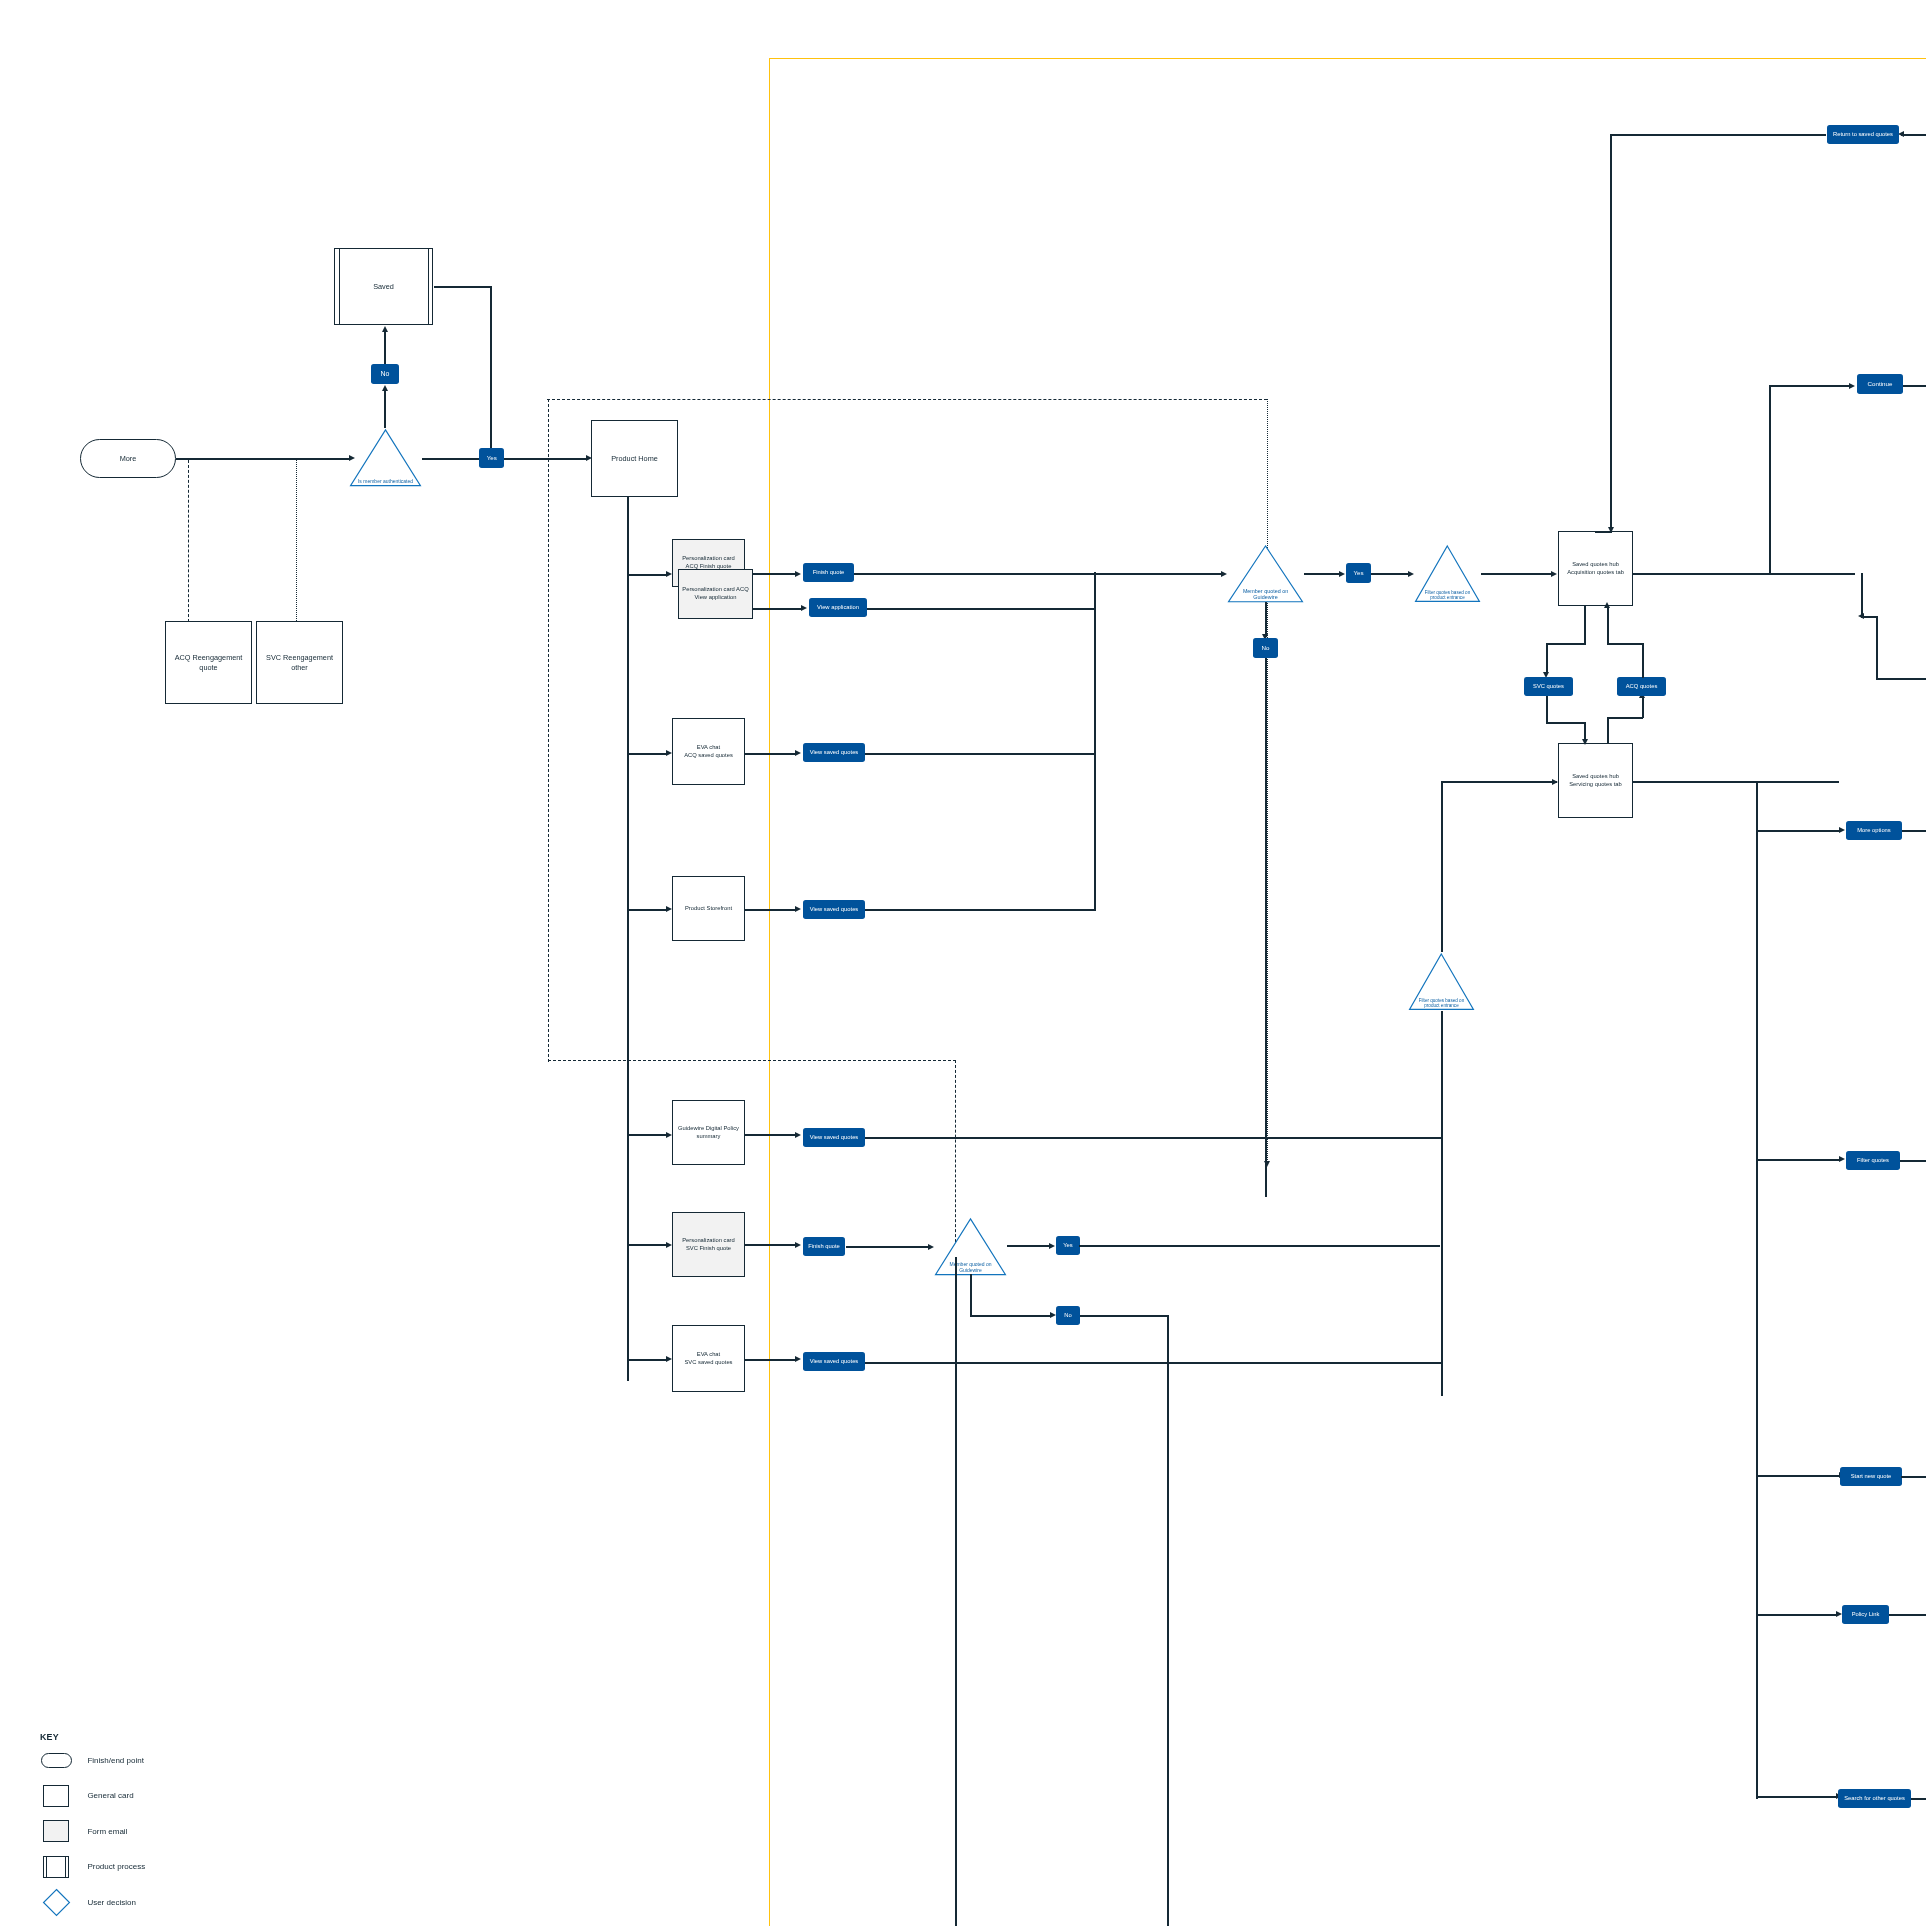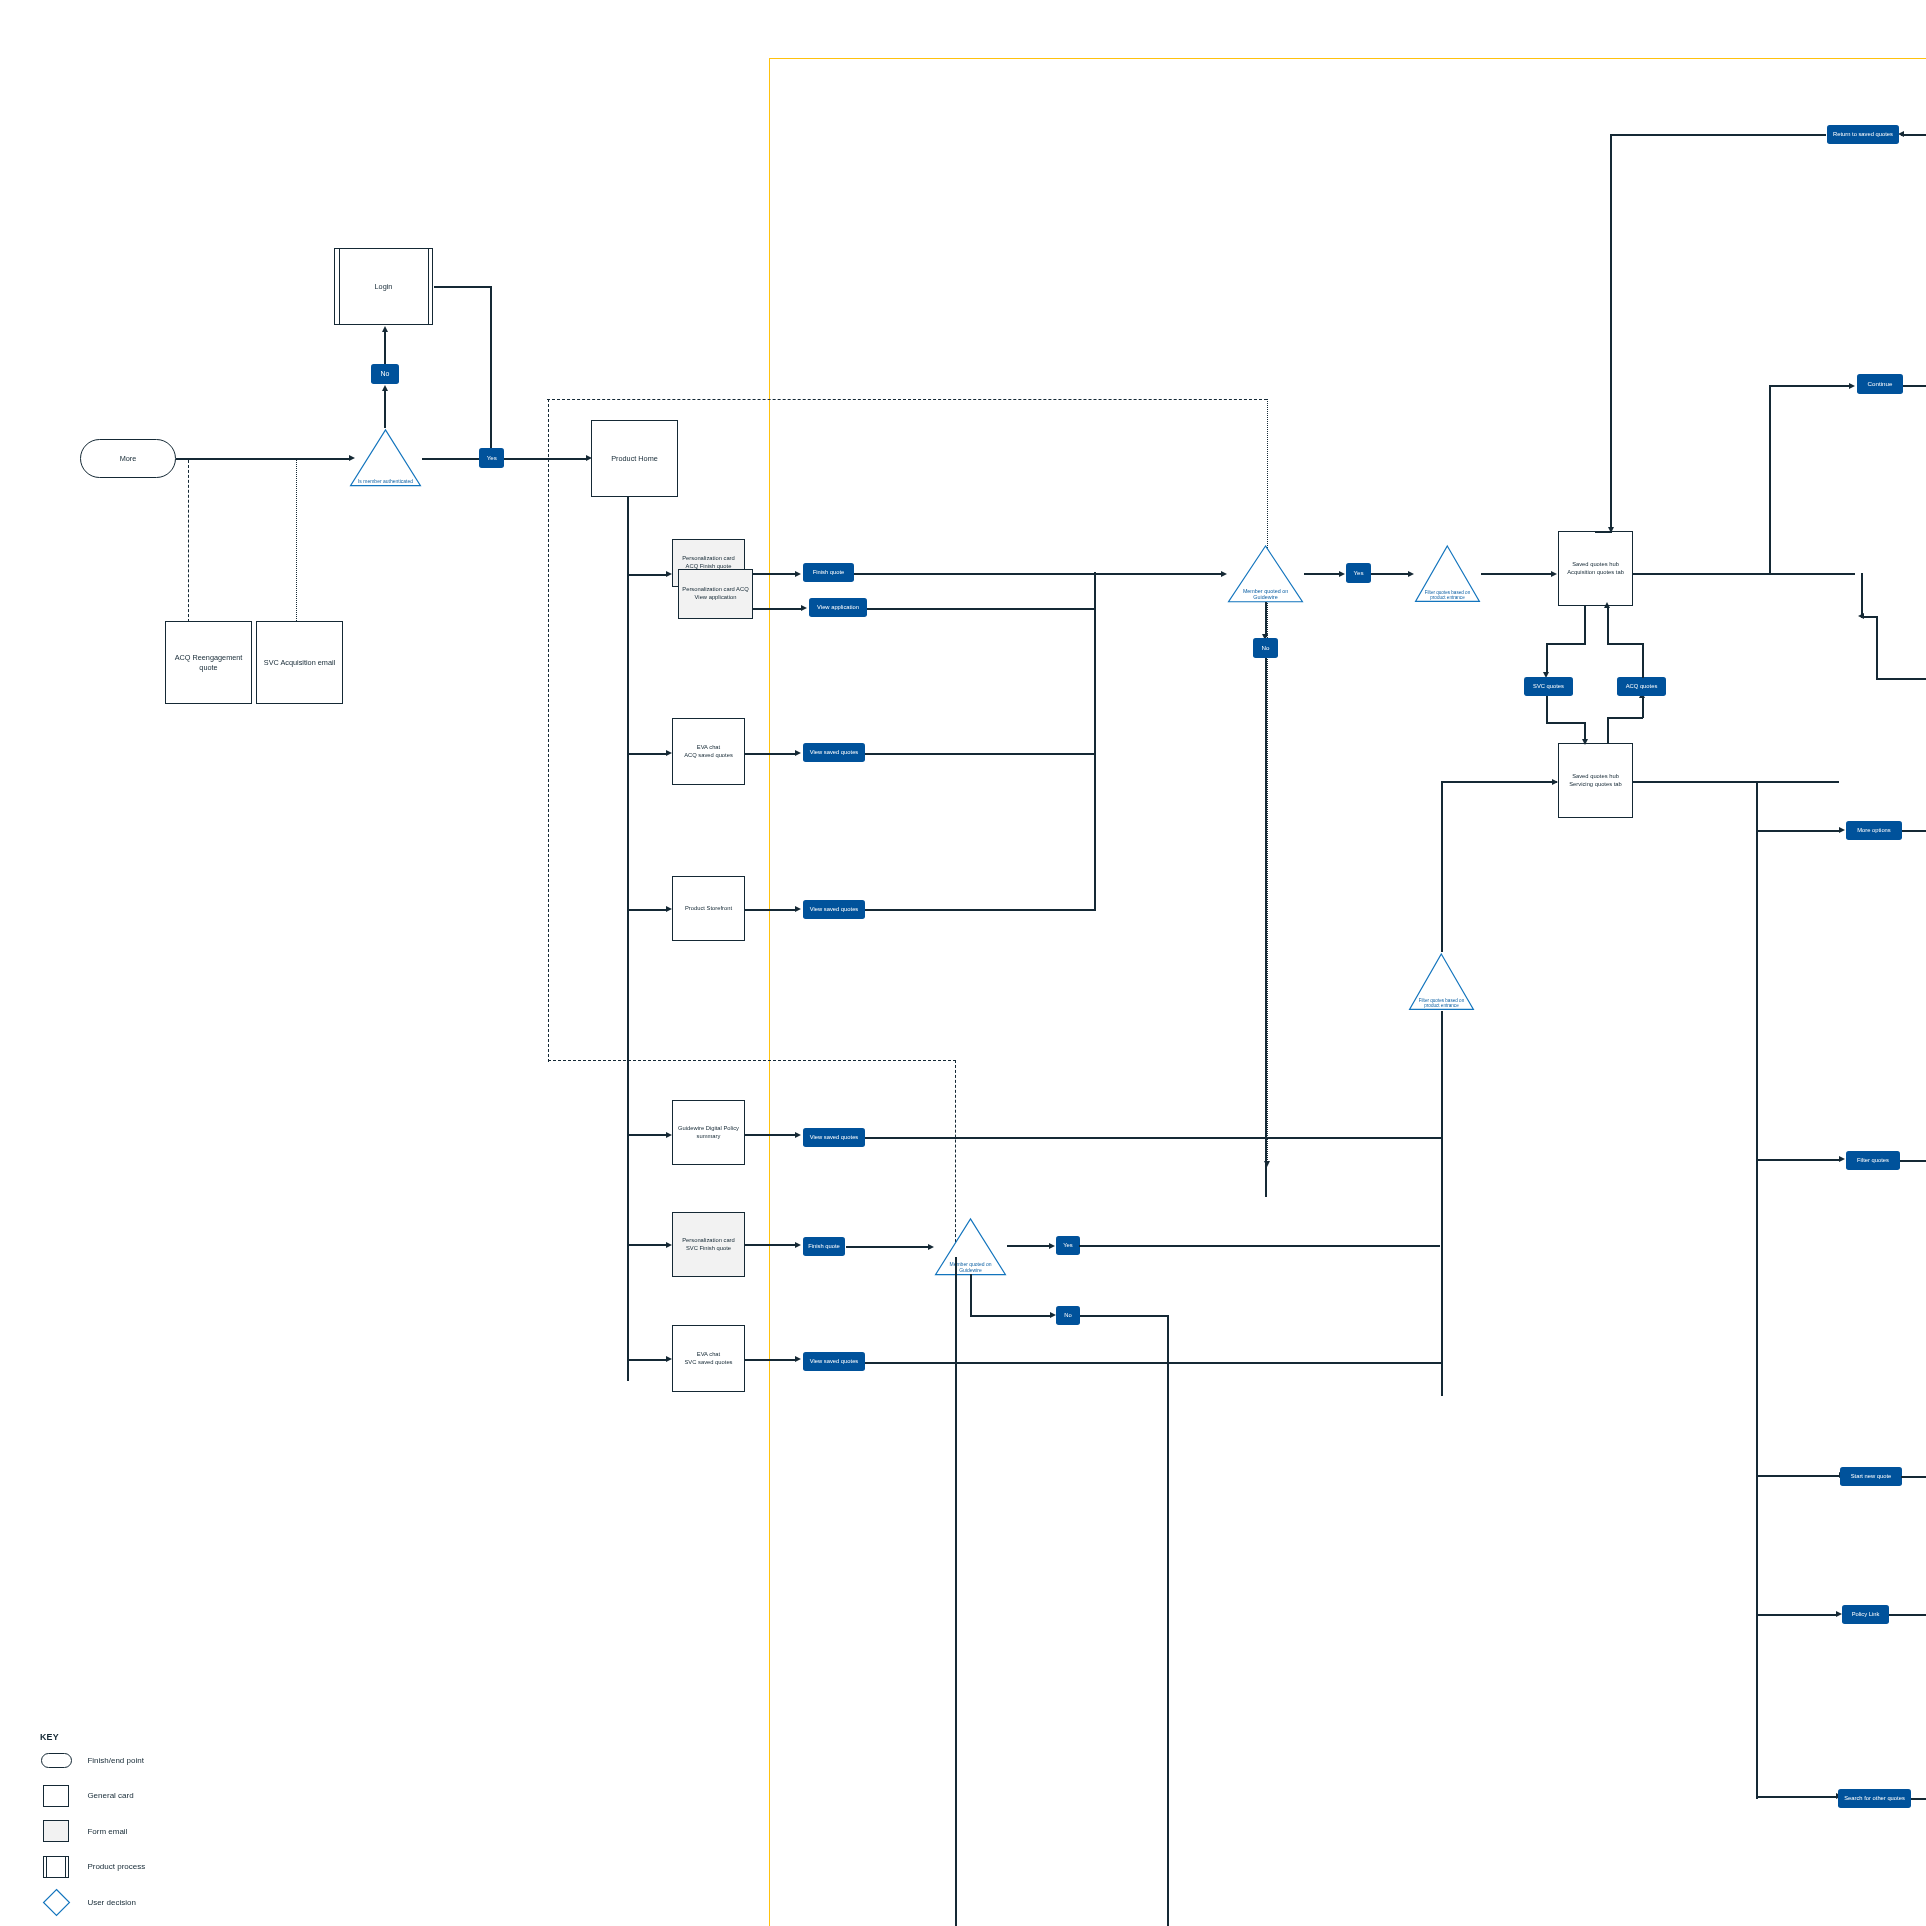--- a/index.html
+++ b/index.html
@@ -112,36 +112,36 @@
 
   <div class="node terminator" style="left:80px;top:439px;width:96px;height:39px;">More</div>
 
   <div class="ln lh" style="left:176px;top:458px;width:173px;"></div>
   <div class="arr arr-r" style="left:349px;top:455px;"></div>
 
   <div class="dash-v" style="left:188px;top:460px;height:162px;"></div>
   <div class="dot-v" style="left:296px;top:458px;height:165px;"></div>
 
   <div class="node page" style="left:165px;top:621px;width:87px;height:83px;padding:0 4.6px;">ACQ Reengagement quote</div>
-  <div class="node page" style="left:256px;top:621px;width:87px;height:83px;padding:0 4.6px;">SVC Acquisition email</div>
+  <div class="node page" style="left:256px;top:621px;width:87px;height:83px;padding:0 4.6px;">SVC Reengagement other</div>
 
   <div class="tri" style="left:349px;top:428px;width:73px;height:60px;">
     <svg class="tshape" viewBox="0 0 190 155" preserveAspectRatio="none">
         <polygon points="95,5 186,150 4,150" fill="#fff" stroke="#1274bd" stroke-width="3"></polygon>
       </svg>
     <div class="tlabel" style="font-size:5px;padding:0 4.6px;">Is member authenticated</div>
   </div>
 
   <div class="ln lv" style="left:384px;top:389px;height:39px;"></div>
   <div class="arr arr-u" style="left:382px;top:385px;"></div>
   <div class="cta" style="left:371px;top:364px;width:28px;height:20px;">No</div>
   <div class="ln lv" style="left:384px;top:329px;height:35px;"></div>
   <div class="arr arr-u" style="left:382px;top:326px;"></div>
 
-  <div class="node ext" style="left:334px;top:248px;width:99px;height:77px;padding:0 10px;">Login</div>
+  <div class="node ext" style="left:334px;top:248px;width:99px;height:77px;padding:0 10px;">Saved</div>
 
   <div class="ln lh" style="left:434px;top:286px;width:58px;"></div>
   <div class="ln lv" style="left:490px;top:286px;height:173px;"></div>
   <div class="ln lh" style="left:490px;top:458px;width:11.6px;"></div>
 
   <div class="ln lh" style="left:422px;top:458px;width:58px;"></div>
   <div class="cta" style="left:479px;top:448px;width:25.4px;height:20px;font-size:6.2px;">Yes</div>
   <div class="ln lh" style="left:504px;top:458px;width:83px;"></div>
   <div class="arr arr-r" style="left:586px;top:455px;"></div>
 

